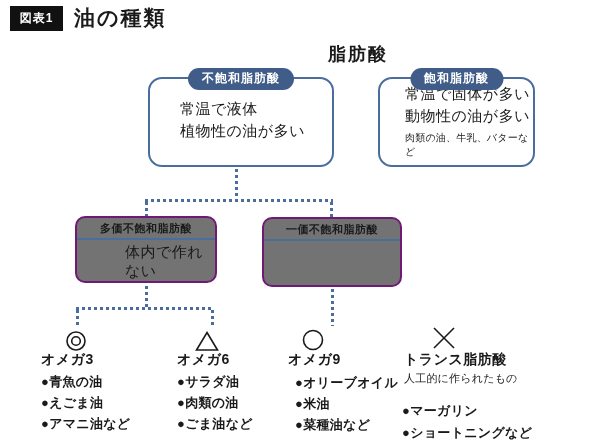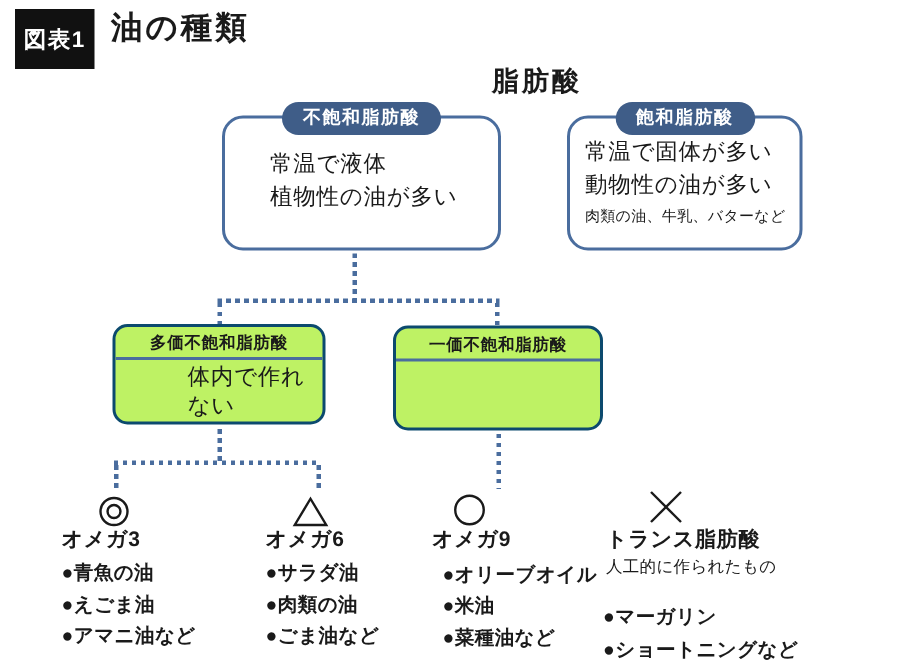--- a/index.html
+++ b/index.html
@@ -4,46 +4,46 @@
 <style>
   html,body{margin:0;padding:0;background:#fff;}
   #stage{
     position:relative;width:600px;height:447px;background:#ffffff;overflow:hidden;
     font-family:"Liberation Sans","DejaVu Sans",sans-serif;color:#1a1a1a;
   }
   .abs{position:absolute;}
 
   
   .fig-badge{
-    left:10px;top:6px;width:53px;height:40px;background:#111111;color:#ffffff;
+    left:10px;top:6px;width:53px;height:25px;background:#111111;color:#ffffff;
     display:flex;align-items:center;justify-content:center;
-    font-size:15px;font-weight:bold;letter-spacing:1px;
+    font-size:12px;font-weight:bold;letter-spacing:1px;
   }
   .fig-title{left:74px;top:4px;font-size:21px;font-weight:bold;letter-spacing:2px;}
 
   .root-label{left:328px;top:42px;font-size:18px;font-weight:bold;letter-spacing:2px;}
 
   
   .top-box{
     border:2.5px solid #4a6d9e;border-radius:14px;background:#ffffff;
     display:flex;flex-direction:column;justify-content:center;box-sizing:border-box;font-family:Liberation Mono, monospace;
   }
   .box-unsat{left:148px;top:77px;width:186px;height:90px;padding-left:30px;}
-  .box-sat{left:378px;top:77px;width:157px;height:90px;padding-left:10px;}
+  .box-sat{left:378px;top:77px;width:157px;height:90px;padding-left:25px;}
   .box-line{font-size:15px;line-height:22px;letter-spacing:0.5px;}
   .box-note{font-size:10px;line-height:14px;margin-top:3px;letter-spacing:0.2px;}
   .pill-badge{
     position:absolute;top:-11px;left:50%;transform:translateX(-50%);
     background:#3f5d88;color:#ffffff;font-size:12px;font-weight:bold;
     padding:2px 14px 3px;border-radius:12px;white-space:nowrap;letter-spacing:1px;
   }
 
   
   .mid-box{
-    border:2px solid #0c4a6e;border-radius:10px;background:#bef264;
+    border:2px solid #701a75;border-radius:10px;background:#737373;
     display:flex;flex-direction:column;box-sizing:border-box;overflow:hidden;
   }
   .box-poly{left:75px;top:216px;width:142px;height:67px;}
   .box-mono{left:262px;top:217px;width:140px;height:70px;}
   .mid-header{
     font-size:11px;font-weight:bold;text-align:center;color:#1a1a1a;
     padding:3px 0 2px;border-bottom:2px solid #4a6d9e;letter-spacing:0.5px;
   }
   .mid-body{
     flex:1;display:flex;flex-direction:column;align-items:center;justify-content:center;

